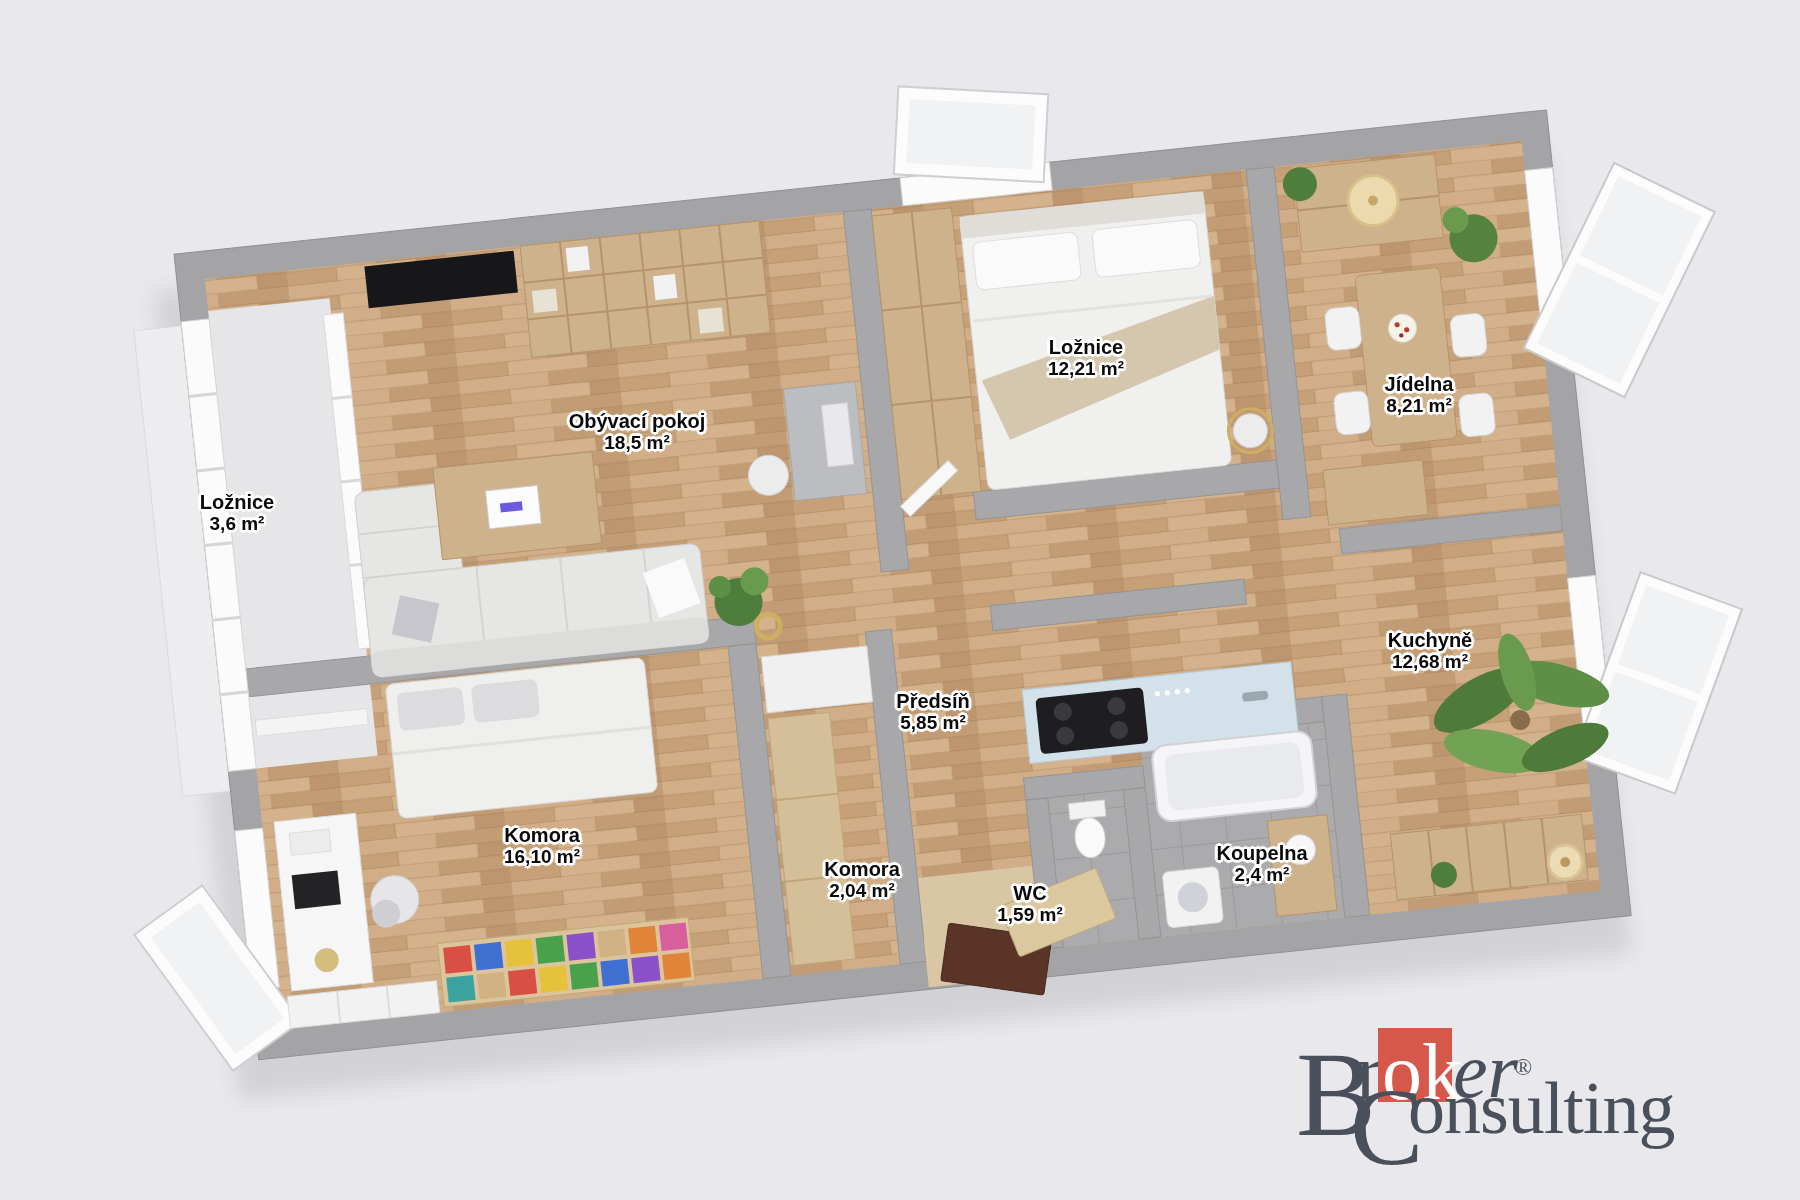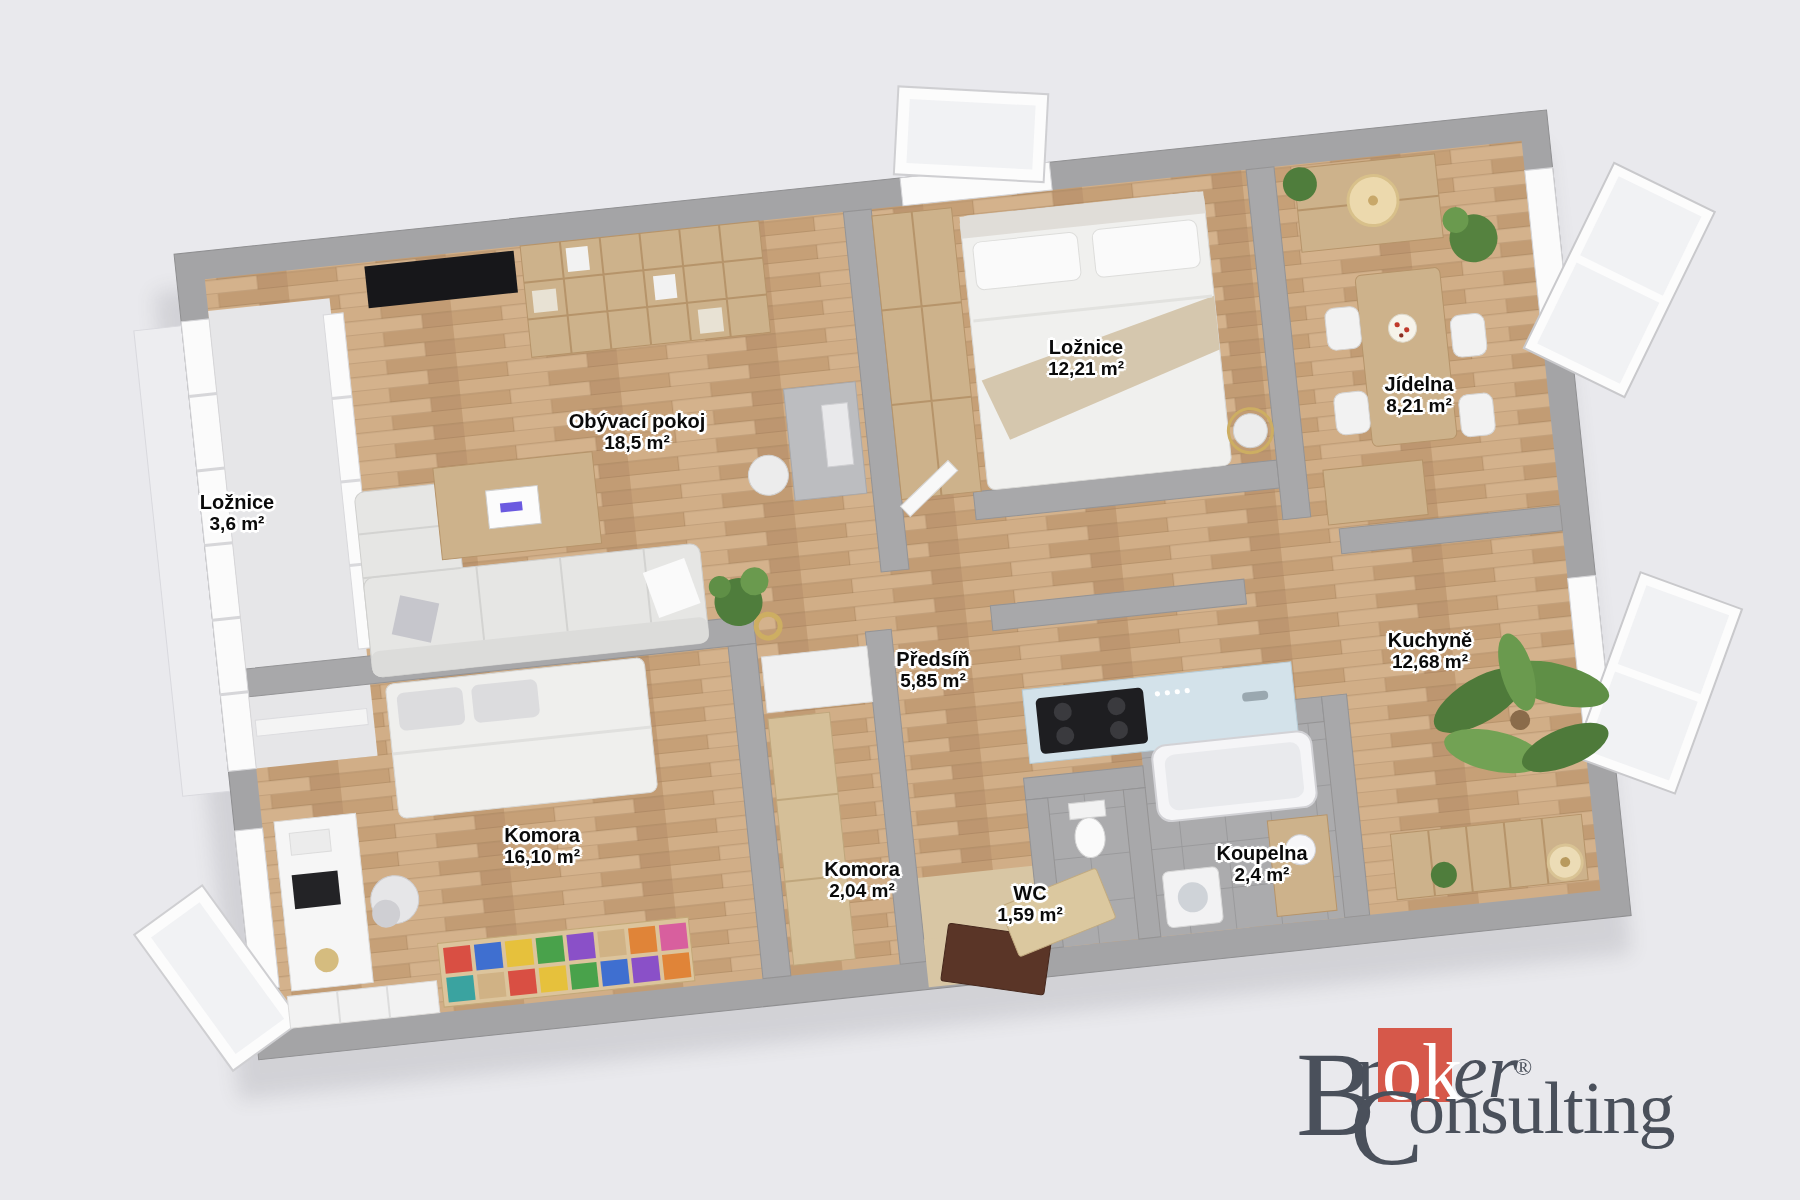--- a/index.html
+++ b/index.html
@@ -315,21 +315,21 @@
   <span class="rl-area">12,21 m²</span>
 </div>
 <div class="room-label" style="left:1419px;top:395px">
   <span class="rl-name">Jídelna</span>
   <span class="rl-area">8,21 m²</span>
 </div>
 <div class="room-label" style="left:1430px;top:651px">
   <span class="rl-name">Kuchyně</span>
   <span class="rl-area">12,68 m²</span>
 </div>
-<div class="room-label" style="left:933px;top:670px">
+<div class="room-label" style="left:933px;top:712px">
   <span class="rl-name">Předsíň</span>
   <span class="rl-area">5,85 m²</span>
 </div>
 <div class="room-label" style="left:542px;top:846px">
   <span class="rl-name">Komora</span>
   <span class="rl-area">16,10 m²</span>
 </div>
 <div class="room-label" style="left:862px;top:880px">
   <span class="rl-name">Komora</span>
   <span class="rl-area">2,04 m²</span>

